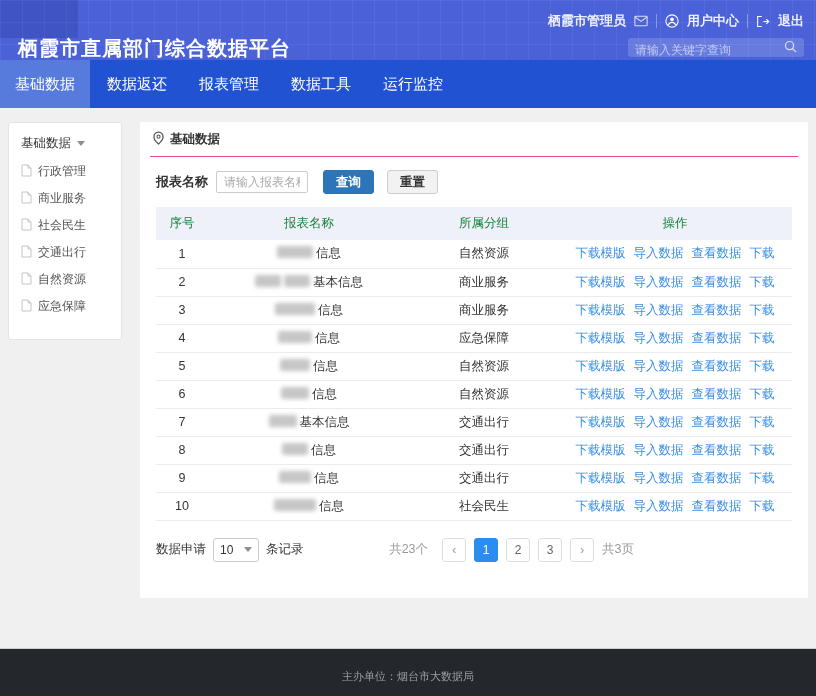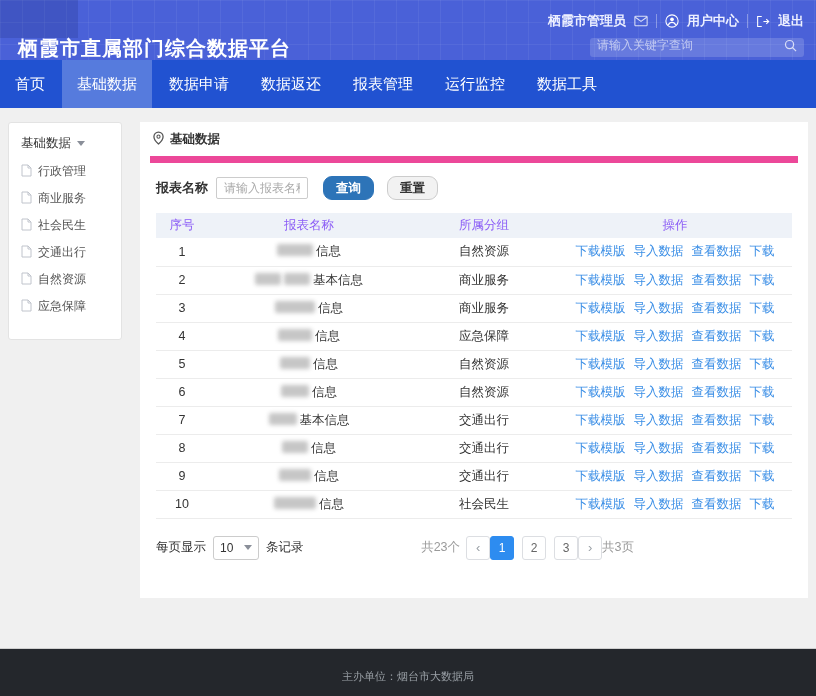--- a/index.html
+++ b/index.html
@@ -13,23 +13,23 @@
       linear-gradient(90deg, rgba(255,255,255,.055) 1px, transparent 1px);
     background-size: 22px 22px; overflow: hidden; }
   .header-dark-patch { position: absolute; left: 0; top: 0; width: 78px; height: 38px;
     background: rgba(15,25,90,.16); }
   .app-title { position: absolute; left: 18px; top: 35px; color: #fff;
     font-size: 20px; font-weight: bold; letter-spacing: 1px; }
   .user-row { position: absolute; right: 12px; top: 12px; display: flex;
     align-items: center; gap: 8px; color: #edf0ff; font-size: 13px; font-weight: bold; }
   .user-row .vdiv { width: 1px; height: 14px; background: rgba(255,255,255,.35); }
   .user-row .icon { display: inline-flex; align-items: center; }
-  .hdr-search { position: absolute; right: 12px; top: 38px; width: 214px; height: 19px;
+  .hdr-search { position: absolute; right: 12px; top: 38px; width: 176px; height: 19px;
     background: rgba(255,255,255,.16); border-radius: 3px; display: flex;
-    align-items: flex-start; padding: 0 7px; }
+    align-items: flex-end; padding: 0 7px; }
   .hdr-search input { flex: 1; background: transparent; border: none; outline: none;
     color: rgba(255,255,255,.85); font-size: 12px; min-width: 0;
     font-family: "Liberation Sans","DejaVu Sans",sans-serif; }
   .hdr-search input::placeholder { color: rgba(255,255,255,.6); }
 
   
   .nav { height: 48px; background: var(--c-nav,#2152d1); display: flex; align-items: stretch; }
   .nav .tab { display: flex; align-items: center; padding: 0 15px; color: #fff;
     font-size: 15px; cursor: pointer; white-space: nowrap; }
   .nav .tab + .tab { margin-left: 2px; }
@@ -44,54 +44,54 @@
     color: #333; margin: 0 0 6px 2px; cursor: pointer; }
   .caret-down { width: 0; height: 0; border-left: 4px solid transparent;
     border-right: 4px solid transparent; border-top: 5px solid #8a8f99; }
   .sb-item { display: flex; align-items: center; gap: 6px; height: 27px;
     font-size: 12px; color: #555; cursor: pointer; padding-left: 2px; }
 
   .main { position: absolute; left: 140px; top: 14px; right: 8px; bottom: 50px;
     background: #fff; }
   .crumb { height: 34px; display: flex; align-items: center; gap: 6px;
     padding: 0 13px; font-size: 12.5px; font-weight: bold; color: #333; }
-  .panel { margin: 0 10px; border-top: 7px solid #ec4899; }
+  .panel { margin: 0 10px; border-top: 1px solid #ec4899; }
 
   .filter-row { display: flex; align-items: center; padding: 13px 6px 12px 6px; }
   .filter-label { font-size: 13px; font-weight: bold; color: #333; margin-right: 8px; }
   .filter-input { width: 92px; height: 22px; border: 1px solid #ccc; border-radius: 2px;
     padding: 0 7px; font-size: 12px; color: #333; outline: none;
     font-family: "Liberation Sans","DejaVu Sans",sans-serif; }
   .filter-input::placeholder { color: #aaa; }
-  .btn { height: 24px; padding: 0 12px; border-radius: 9px; font-size: 12.5px;
+  .btn { height: 24px; padding: 0 12px; border-radius: 3px; font-size: 12.5px;
     font-weight: bold; cursor: pointer; font-family: inherit; }
   .btn-query { margin-left: 15px; background: var(--c-btn,#2d74b8); color: #fff; border: 1px solid var(--c-btn,#2d74b8); }
   .btn-reset { margin-left: 13px; background: #f2f2f2; color: #333; border: 1px solid #ccc; }
 
   table.report-table { width: calc(100% - 12px); margin: 1px 6px 0; border-collapse: collapse;
     font-size: 12.5px; table-layout: fixed; }
   .report-table col.c1 { width: 52px; } .report-table col.c2 { width: 202px; }
   .report-table col.c3 { width: 148px; }
-  .report-table th { height: 25px; background: #eef2f8; color: #8b5cf6;
+  .report-table th { height: 33px; background: #eef2f8; color: #15803d;
     font-weight: normal; text-align: center; }
   .report-table td { height: 28px; text-align: center; color: #333;
     border-bottom: 1px solid #ececec; white-space: nowrap; }
   .redact { display: inline-block; height: 12px; border-radius: 2px;
     background: #c6c6c6; filter: blur(2px); vertical-align: -1px; margin-right: 3px; }
   .ops a { color: var(--c-link,#3a8ee6); text-decoration: none; margin: 0 4px;
     cursor: pointer; }
 
   .pager-row { display: flex; align-items: center; margin: 17px 6px 0;
     font-size: 12.5px; color: #333; }
   .pp-select { width: 46px; height: 24px; border: 1px solid #ccc; border-radius: 3px;
     display: inline-flex; align-items: center; justify-content: space-between;
     padding: 0 6px; margin: 0 7px; font-size: 12px; color: #333; cursor: pointer;
     background: #fff; }
   .pager-center { margin-left: auto; margin-right: 158px; display: flex;
-    align-items: center; gap: 0; }
+    align-items: center; gap: 8px; }
   .pg-total, .pg-total-pages { color: #9a9a9a; }
   .pg-total { margin-right: 6px; }
   .pg-total-pages { }
   .pg-btn { min-width: 24px; height: 24px; border: 1px solid #dcdee2; border-radius: 3px;
     background: #fff; color: #666; display: inline-flex; align-items: center;
     justify-content: center; font-size: 12px; cursor: pointer; font-family: inherit; }
   .pg-btn.chev { color: #9aa0a6; font-size: 13px; }
   .pg-btn.active { background: var(--c-page-active,#2d8cf0);
     border-color: var(--c-page-active,#2d8cf0); color: #fff; }
 
@@ -139,27 +139,25 @@
     <span>
       <svg width="13" height="13" viewBox="0 0 14 14">
           <circle cx="6" cy="6" r="4.4" fill="none" stroke="rgba(255,255,255,.75)" stroke-width="1.3"></circle>
           <path d="M9.4 9.4 13 13" stroke="rgba(255,255,255,.75)" stroke-width="1.3"></path>
         </svg>
     </span>
   </div>
 </div>
 
 <div class="nav" id="nav-tabs">
-    <div class="tab">首页</div>
     <div class="tab active">基础数据</div>
-    <div class="tab">数据申请</div>
     <div class="tab">数据返还</div>
     <div class="tab">报表管理</div>
+    <div class="tab">数据工具</div>
     <div class="tab">运行监控</div>
-    <div class="tab">数据工具</div>
   </div>
 
 <div class="page-body">
 
   <div class="sidebar">
     <div class="sb-title">
       <span>基础数据</span>
       <span class="caret-down"></span>
     </div>
     <div id="sb-items">
@@ -301,21 +299,21 @@
             <tr>
               <td>10</td>
               <td><span class="redact" style="width: 42px;"></span><span>信息</span></td>
               <td>社会民生</td>
               <td class="ops"><a>下载模版</a><a>导入数据</a><a>查看数据</a><a>下载</a></td>
             </tr>
           </tbody>
       </table>
 
       <div class="pager-row">
-        <span>每页显示</span>
+        <span>数据申请</span>
         <span class="pp-select">
           <span>10</span>
           <span class="caret-down"></span>
         </span>
         <span>条记录</span>
 
         <div class="pager-center">
           <span class="pg-total">共23个</span>
           <button class="pg-btn chev">‹</button>
           <span id="page-buttons" style="display:inline-flex;gap:8px">

